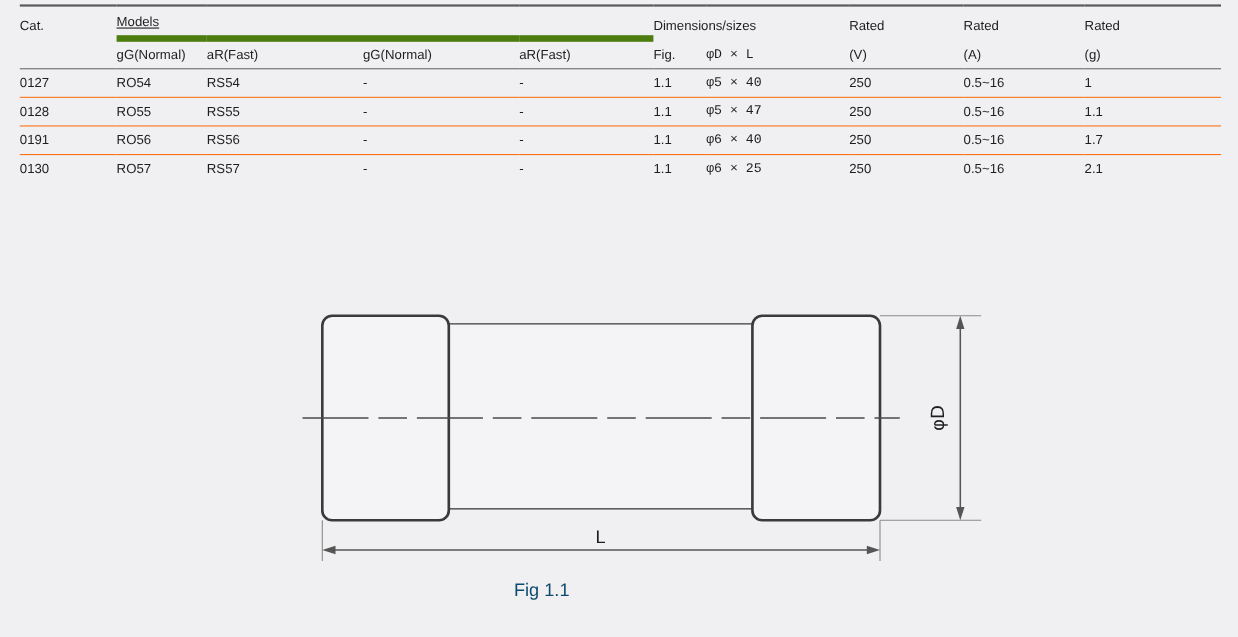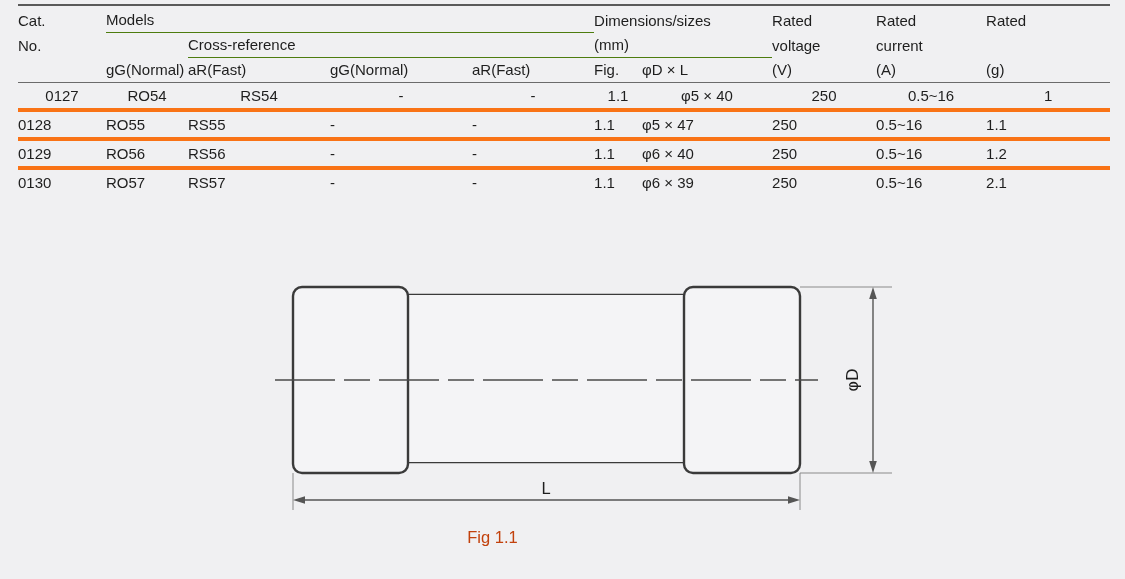--- a/index.html
+++ b/index.html
@@ -21,79 +21,79 @@
   
   .spec-table-wrap {
     position: absolute;
     left: 18px;
     top: 4px;
     width: 1092px;
   }
   table.spec {
     border-collapse: collapse;
     width: 1092px;
-    font-size: 15px;
+    font-size: 12px;
     table-layout: fixed;
   }
   table.spec td, table.spec th {
     padding: 0;
     margin: 0;
     font-weight: normal;
     text-align: left;
     vertical-align: bottom;
     white-space: nowrap;
   }
 
   
   .hrow td { height: 24px; line-height: 24px; }
   .hrow.r1 td { height: 26px; }
 
   .rule-top { border-top: 2px solid #5a5a5a; }
-  .rule-thin { border-bottom: 1px solid #4d7c0f; }
+  .rule-thin { border-bottom: 6px solid #4d7c0f; text-decoration: underline; }
   .rule-head-bottom { border-bottom: 1.5px solid #6b6b6b; }
   .rule-bottom { border-bottom: 2.5px solid #5a5a5a; }
 
   
   .drow td {
     height: 25px;
     line-height: 25px;
-    border-top: 4px solid #f97316;
-  }
-  .drow.first td { border-top: none; text-align: center; }
+    border-top: 1px solid #f97316;
+  }
+  .drow.first td { border-top: none; }
 
   .c-cat    { width: 88px; }
   .c-gg     { width: 82px; }
   .c-ar     { width: 142px; }
   .c-xgg    { width: 142px; }
   .c-xar    { width: 122px; }
   .c-fig    { width: 48px; }
   .c-dim    { width: 130px; }
   .c-volt   { width: 104px; }
   .c-curr   { width: 110px; }
   .c-wt     { width: 124px; }
 
-  .phi { font-family: Liberation Sans, sans-serif; }
+  .phi { font-family: Liberation Mono, monospace; }
   .dash { padding-left: 2px; }
 
   
   .drawing {
     position: absolute;
     left: 0;
     top: 258px;
     width: 1125px;
     height: 260px;
   }
   .caption {
     position: absolute;
     top: 528px;
     left: 0;
     width: 985px;
     text-align: center;
     font-size: 16.5px;
-    color: #c2410c;
+    color: #0c4a6e;
   }
 </style>
 </head>
 <body>
 
 <div class="spec-table-wrap">
 <table class="spec">
   <colgroup>
     <col class="c-cat">
         <col class="c-gg">
@@ -110,29 +110,20 @@
   <tbody>
         <tr class="hrow r1">
     <td class="rule-top">Cat.</td>
     <td class="rule-top rule-thin" colspan="4">Models</td>
     <td class="rule-top" colspan="2">Dimensions/sizes</td>
     <td class="rule-top">Rated</td>
     <td class="rule-top">Rated</td>
     <td class="rule-top">Rated</td>
   </tr>
 
-  <tr class="hrow r2">
-    <td>No.</td>
-    <td></td>
-    <td class="rule-thin" colspan="3">Cross-reference</td>
-    <td class="rule-thin" colspan="2">(mm)</td>
-    <td>voltage</td>
-    <td>current</td>
-    <td></td>
-  </tr>
 
   <tr class="hrow r3">
     <td class="rule-head-bottom"></td>
     <td class="rule-head-bottom">gG(Normal)</td>
     <td class="rule-head-bottom">aR(Fast)</td>
     <td class="rule-head-bottom">gG(Normal)</td>
     <td class="rule-head-bottom">aR(Fast)</td>
     <td class="rule-head-bottom">Fig.</td>
     <td class="rule-head-bottom phi">φD × L</td>
     <td class="rule-head-bottom">(V)</td>
@@ -160,39 +151,39 @@
           <td>RS55</td>
           <td class="dash">-</td>
           <td class="dash">-</td>
           <td>1.1</td>
           <td class="phi">φ5 × 47</td>
           <td>250</td>
           <td>0.5~16</td>
           <td>1.1</td>
         </tr>
         <tr class="drow">
-          <td>0129</td>
+          <td>0191</td>
           <td>RO56</td>
           <td>RS56</td>
           <td class="dash">-</td>
           <td class="dash">-</td>
           <td>1.1</td>
           <td class="phi">φ6 × 40</td>
           <td>250</td>
           <td>0.5~16</td>
-          <td>1.2</td>
+          <td>1.7</td>
         </tr>
         <tr class="drow">
           <td>0130</td>
           <td>RO57</td>
           <td>RS57</td>
           <td class="dash">-</td>
           <td class="dash">-</td>
           <td>1.1</td>
-          <td class="phi">φ6 × 39</td>
+          <td class="phi">φ6 × 25</td>
           <td>250</td>
           <td>0.5~16</td>
           <td>2.1</td>
         </tr>
       </tbody>
 </table>
 </div>
 
 <div class="drawing">
 <svg width="1125" height="260" viewBox="0 0 1125 260" xmlns="http://www.w3.org/2000/svg">

